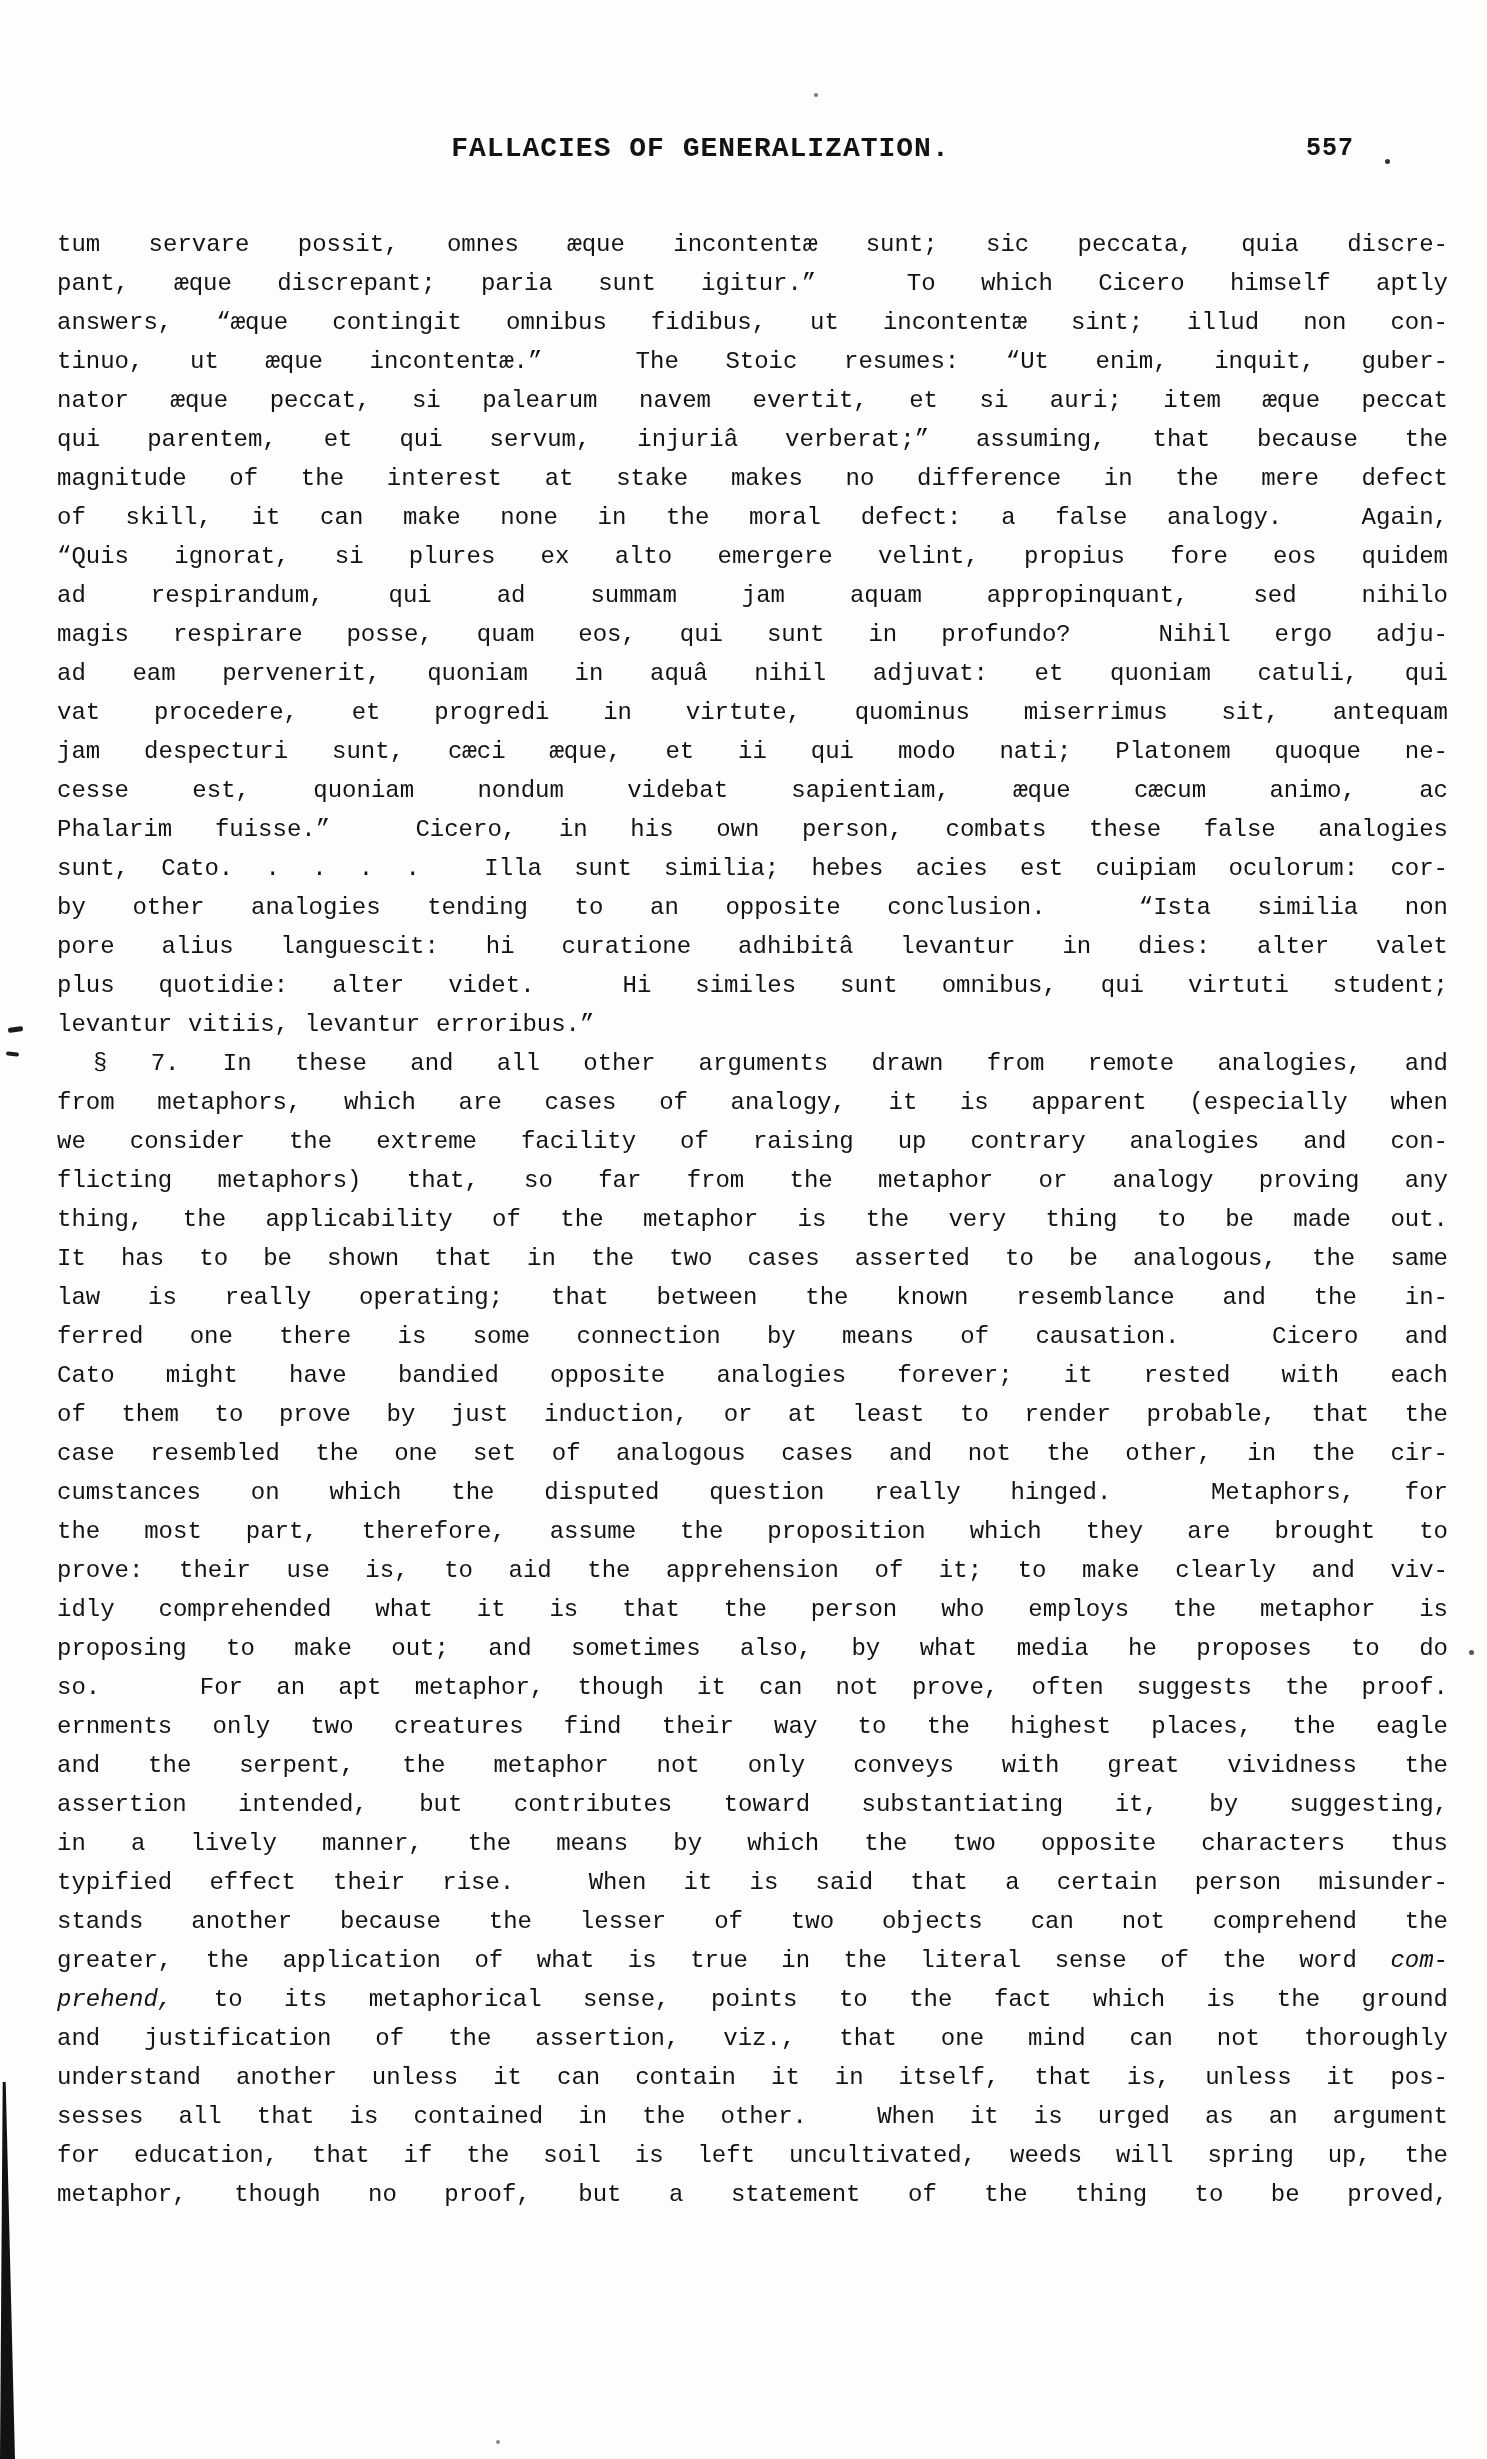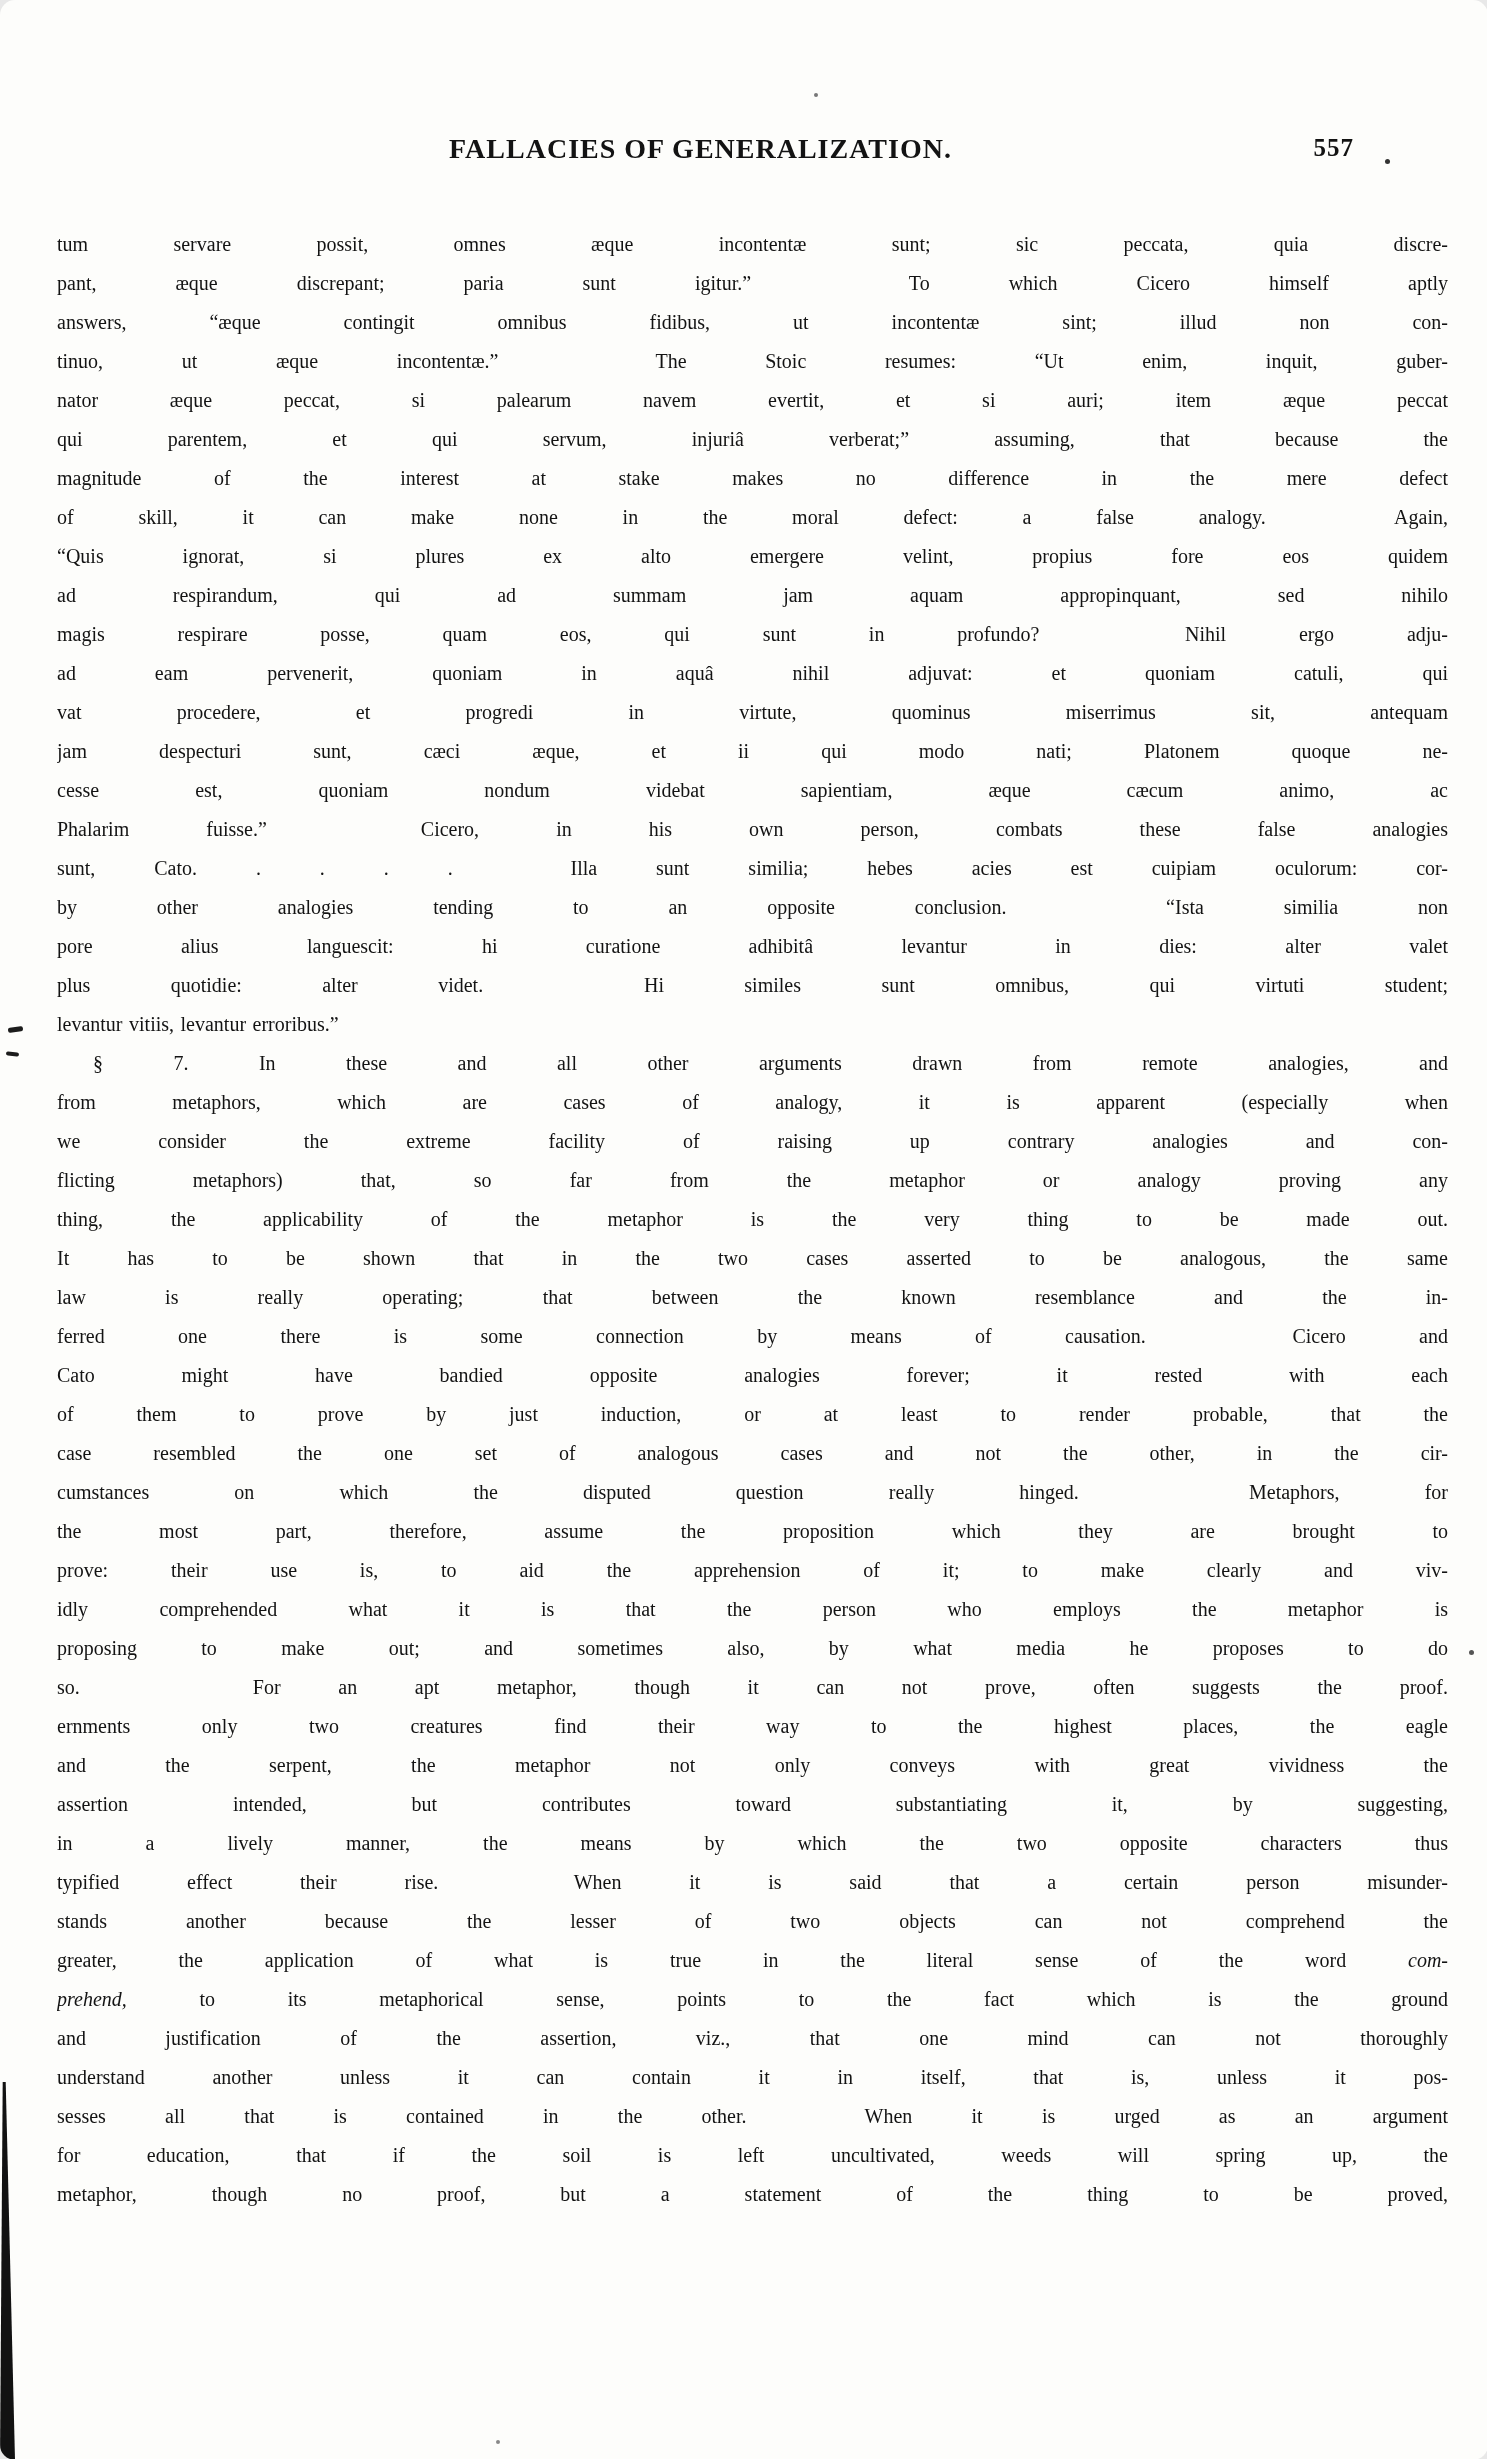--- a/index.html
+++ b/index.html
@@ -6,23 +6,22 @@
     margin: 0;
     padding: 0;
     background: #e8e8e8;
   }
   .page {
     position: relative;
     width: 1488px;
     height: 2460px;
     background: #fdfdfb;
     overflow: hidden;
-    font-family: Liberation Serif, serif;
+    font-family: Liberation Mono, monospace;
     color: #131313;
-    border-radius: 15px;
   }
   .header {
     position: absolute;
     top: 133px;
     left: 57px;
     width: 1391px;
     height: 40px;
   }
   .running-title {
     position: absolute;
@@ -50,21 +49,21 @@
     width: 5px;
     height: 5px;
     border-radius: 50%;
     background: #333;
   }
   .text-block {
     position: absolute;
     top: 225px;
     left: 57px;
     width: 1391px;
-    font-size: 20px;
+    font-size: 24px;
     line-height: 39px;
     word-spacing: 1.5px;
   }
   .paragraph { margin: 0; }
   .text-line {
     text-align: justify;
     text-align-last: justify;
     white-space: normal;
     overflow: hidden;
     height: 39px;

